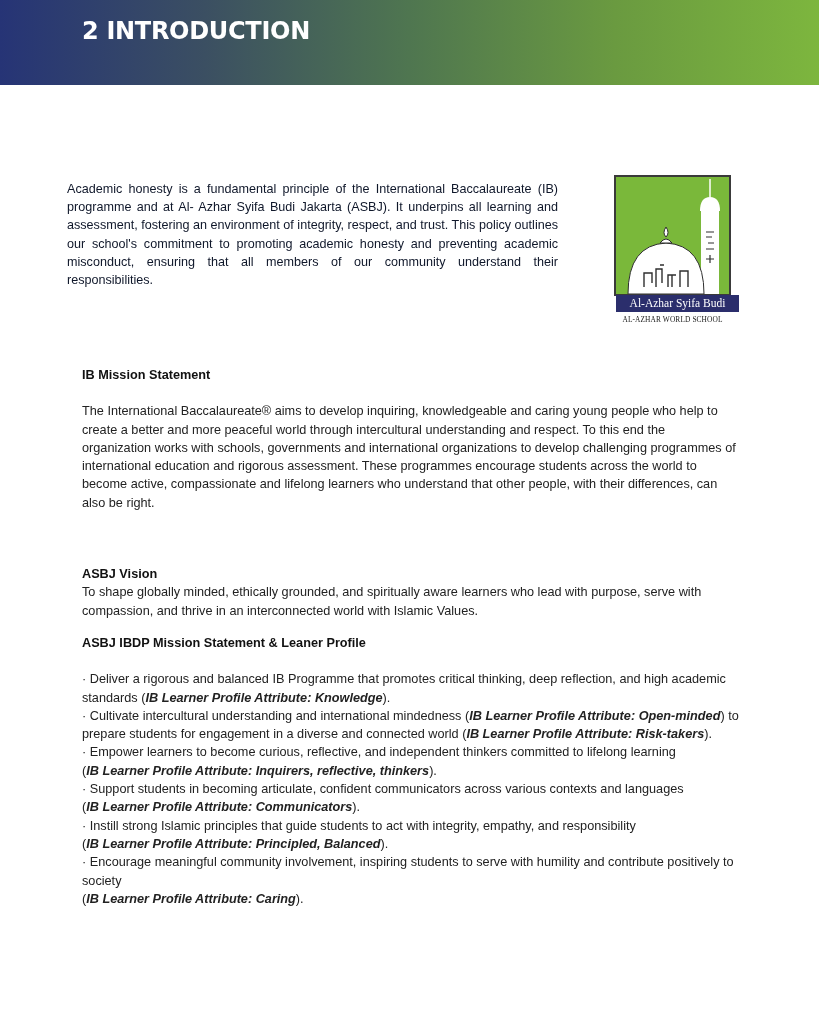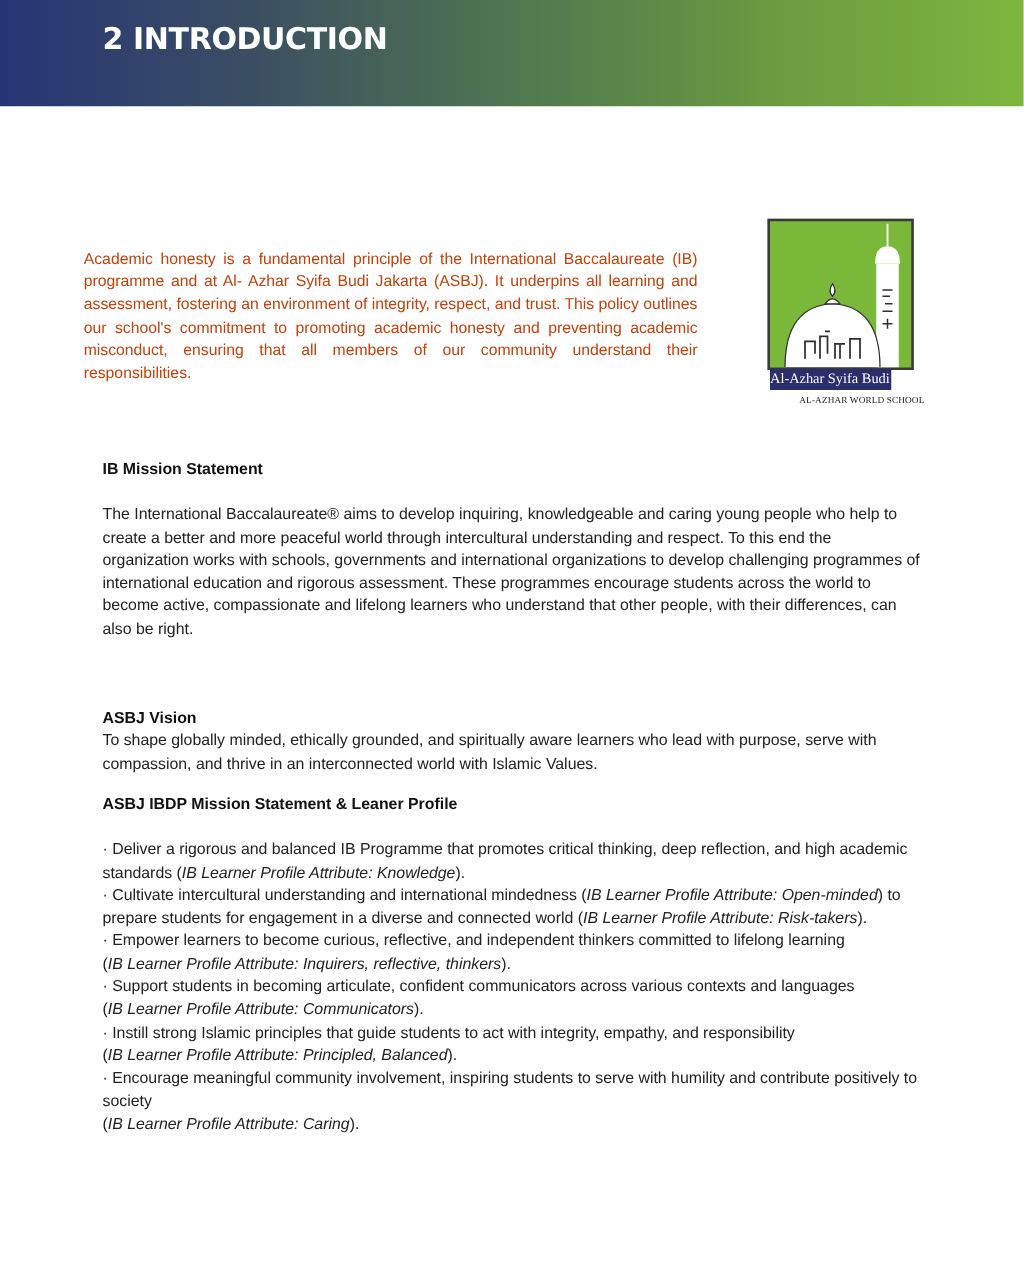--- a/index.html
+++ b/index.html
@@ -3,34 +3,34 @@
 <meta charset="utf-8">
 <style>
   html, body { margin: 0; padding: 0; background: #ffffff; }
   body { width: 819px; height: 1024px; position: relative; overflow: hidden;
          font-family: "Liberation Sans", sans-serif; color: #222; }
   .header { position: absolute; left: 0; top: 0; width: 819px; height: 85px;
             background: linear-gradient(90deg, #263476 0%, #3b4f62 25%, #4f7650 50%, #6a9a40 75%, #7db63e 100%); }
   .header-title { position: absolute; left: 82px; top: 17px; color: #ffffff;
                   font-family: "DejaVu Sans", sans-serif; font-weight: bold; font-size: 24px; letter-spacing: -0.3px; }
   .intro { position: absolute; left: 67px; top: 180px; width: 491px; font-size: 12.6px;
-           line-height: 18.2px; text-align: justify; color: #c2410c; margin-top: 18px; }
+           line-height: 18.2px; text-align: justify; color: #0f172a; }
   .logo { position: absolute; left: 614px; top: 175px; width: 117px; height: 152px; }
   .logo-box { position: absolute; left: 0; top: 0; width: 113px; height: 117px; background: #7ab83a;
               border: 2px solid #3a3a3a; overflow: hidden; }
   .logo-box svg { position: absolute; left: 0; top: 0; }
-  .logo-banner { position: absolute; left: 2px; top: 120px; width: 97px; height: 17px; background: #2b2e6c;
-                 color: #fff; font-family: "Liberation Serif", serif; font-size: 11.5px; text-align: left; line-height: 17px; }
-  .logo-sub { position: absolute; left: 17px; top: 140px; width: 117px; text-align: center; font-family: "Liberation Serif", serif;
+  .logo-banner { position: absolute; left: 2px; top: 120px; width: 123px; height: 17px; background: #2b2e6c;
+                 color: #fff; font-family: "Liberation Serif", serif; font-size: 11.5px; text-align: center; line-height: 17px; }
+  .logo-sub { position: absolute; left: 0; top: 140px; width: 117px; text-align: center; font-family: "Liberation Serif", serif;
               font-size: 7.4px; color: #222; letter-spacing: 0.1px; }
   .section { position: absolute; left: 82px; width: 660px; font-size: 12.7px; line-height: 18.3px; color: #222; }
   .sec-title { font-weight: bold; color: #111; }
   .bullet-list { margin: 0; padding: 0; list-style: none; }
   .bullet-list li { margin: 0; }
-  .attr { font-weight: normal; font-style: italic; }
+  .attr { font-weight: bold; font-style: italic; }
 </style>
 </head>
 <body>
 
 <div class="header">
   <div class="header-title">2 INTRODUCTION</div>
 </div>
 
 <div class="intro">Academic honesty is a fundamental principle of the International Baccalaureate (IB) programme and at Al- Azhar Syifa Budi Jakarta (ASBJ). It underpins all learning and assessment, fostering an environment of integrity, respect, and trust. This policy outlines our school's commitment to promoting academic honesty and preventing academic misconduct, ensuring that all members of our community understand their responsibilities.</div>
 

